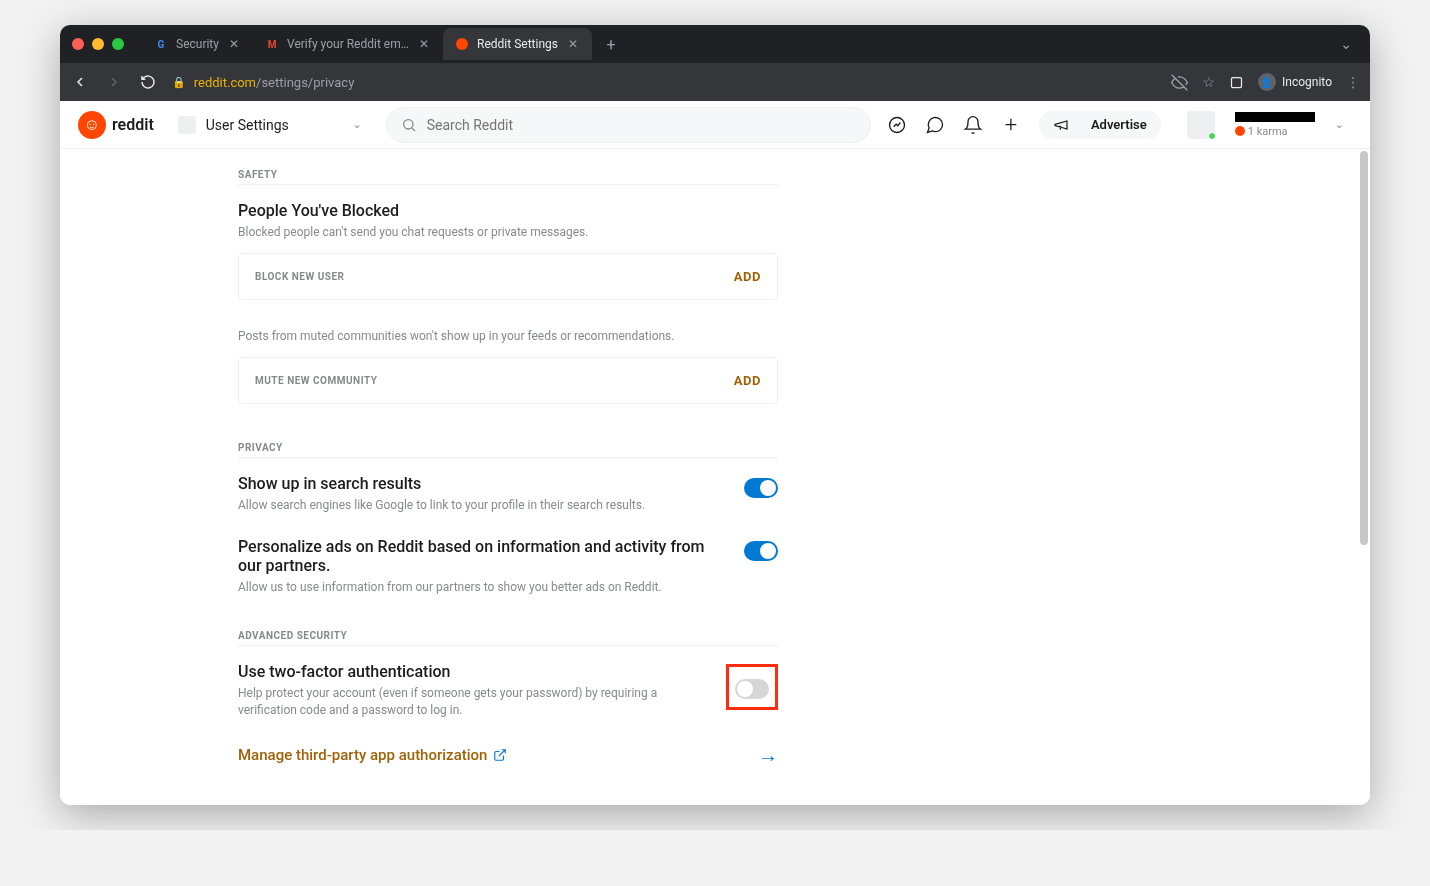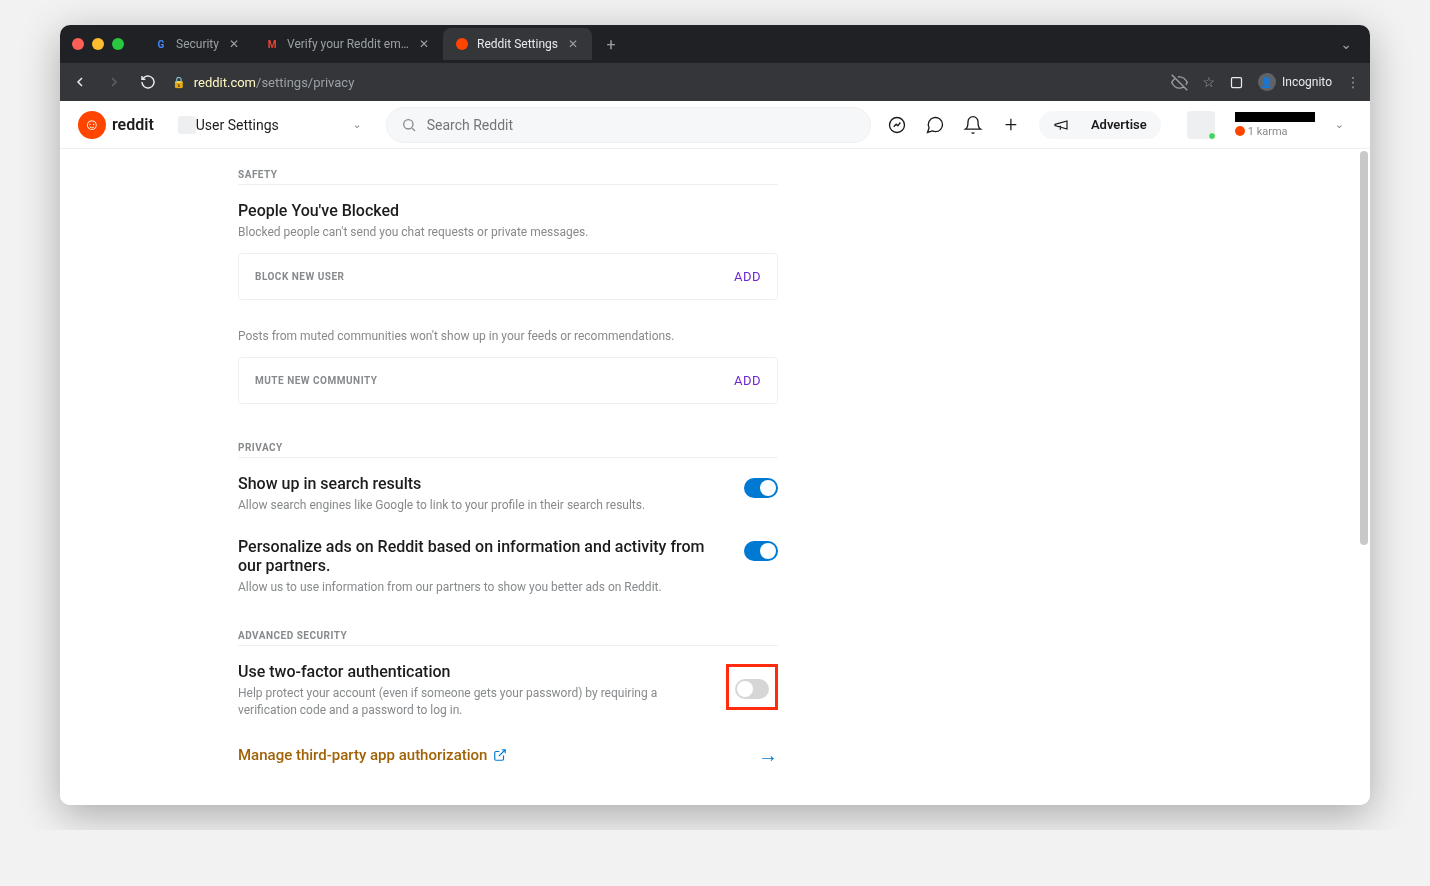--- a/index.html
+++ b/index.html
@@ -16,29 +16,29 @@
 .tab .ttxt{white-space:nowrap; overflow:hidden; text-overflow:ellipsis; flex:1;}
 .tab .tx{ font-size:12px; color:#9aa0a6; padding:0 2px;}
 .newtab{ width:26px; height:26px; display:flex; align-items:center; justify-content:center; color:#9aa0a6; font-size:16px; cursor:pointer; margin-left:6px;}
 .tbsp{flex:1;}
 .chev{color:#9aa0a6; font-size:14px; padding:0 6px; cursor:pointer;}
 .addrbar{ height:38px; background:#35363a; display:flex; align-items:center; padding:0 10px; gap:14px;}
 .navbtn{ width:20px; height:20px; display:flex; align-items:center;justify-content:center; color:#9aa0a6; font-size:14px; cursor:pointer;}
 .navbtn.dis{opacity:.4;}
 .url{ flex:1; display:flex; align-items:center; gap:8px; font-size:13px; color:#9aa0a6;}
 .url .lock{font-size:11px;}
-.url .dom{color:#fef9c3;}
+.url .dom{color:#eab308;}
 .ricons{display:flex; align-items:center; gap:14px; color:#9aa0a6; font-size:14px;}
 .incog{display:flex; align-items:center; gap:6px; font-size:12px; color:#e8eaed;}
 .incog .ic{width:18px;height:18px;background:#5f6368;border-radius:50%;display:flex;align-items:center;justify-content:center;font-size:10px;}
 .page{ flex:1; background:#fff; display:flex; flex-direction:column; overflow:hidden;}
 .rheader{ height:48px; border-bottom:1px solid #edeff1; display:flex; align-items:center; padding:0 18px; gap:16px;}
 .rlogo{display:flex; align-items:center; gap:6px; font-weight:600; font-size:16px; color:#1c1c1c;}
 .rlogo .snoo{width:28px;height:28px;background:#ff4500;border-radius:50%;display:flex;align-items:center;justify-content:center;color:#fff;font-size:16px;}
-.usersel{display:flex;align-items:center;width:200px;padding:4px 8px;border-radius:4px;cursor:pointer;font-size:14px;color:#1c1c1c;}
+.usersel{display:flex;align-items:center;gap:10px;width:200px;padding:4px 8px;border-radius:4px;cursor:pointer;font-size:14px;color:#1c1c1c;}
 .usersel .uic{width:18px;height:18px;background:#edeff1;border-radius:3px;}
 .usersel .cd{margin-left:auto;color:#878a8c;font-size:11px;}
 .rsearch{flex:1; max-width:560px; height:36px; background:#f6f7f8; border:1px solid #edeff1; border-radius:20px; display:flex; align-items:center; padding:0 14px; gap:10px; color:#878a8c; font-size:14px;}
 .rsearch input{border:none;outline:none;background:transparent;flex:1;font-size:14px;color:#1c1c1c;}
 .hicons{display:flex;align-items:center;gap:18px;color:#1a1a1b;font-size:18px;}
 .hicons .ic{cursor:pointer;width:20px;height:20px;display:flex;align-items:center;justify-content:center;}
 .adbtn{background:#f6f7f8;border-radius:18px;padding:6px 14px;font-size:13px;font-weight:600;display:flex;align-items:center;gap:22px;cursor:pointer;}
 .userchip{display:flex;align-items:center;gap:20px;padding:4px 8px;cursor:pointer;min-width:140px;}
 .userchip .av{width:28px;height:28px;background:#edeff1;border-radius:4px;position:relative;}
 .userchip .uinfo{display:flex;flex-direction:column;font-size:11px;}
@@ -47,21 +47,21 @@
 .userchip .kic{width:10px;height:10px;background:#ff4500;border-radius:50%;}
 .userchip .cd{margin-left:auto;color:#878a8c;font-size:11px;}
 .content{flex:1;overflow-y:auto;padding:10px 0 48px;position:relative;}
 .col{max-width:540px;margin-left:178px;}
 .shead{font-size:10px;font-weight:700;letter-spacing:.5px;color:#878a8c;text-transform:uppercase;border-bottom:1px solid #edeff1;padding:10px 0 4px;margin-bottom:16px;}
 .srow{margin-bottom:28px;}
 .stitle{font-size:16px;font-weight:500;color:#1c1c1c;margin-bottom:4px;}
 .sdesc{font-size:12px;color:#878a8c;line-height:1.4;}
 .inputrow{margin-top:12px;border:1px solid #edeff1;border-radius:4px;height:47px;display:flex;align-items:center;padding:0 16px;justify-content:space-between;}
 .inputrow .ph{font-size:10px;font-weight:700;letter-spacing:.5px;color:#878a8c;text-transform:uppercase;}
-.inputrow .add{font-size:13px;font-weight:400;letter-spacing:.5px;color:#6d28d9;cursor:pointer;}
+.inputrow .add{font-size:13px;font-weight:700;letter-spacing:.5px;color:#a16207;cursor:pointer;}
 .togrow{display:flex;align-items:flex-start;justify-content:space-between;gap:20px;margin-bottom:24px;}
 .togrow .txt{flex:1;}
 .toggle{width:34px;height:20px;border-radius:10px;position:relative;cursor:pointer;flex-shrink:0;margin-top:4px;}
 .toggle.on{background:#0079d3;}
 .toggle.off{background:#d6d6d6;}
 .toggle .knob{width:16px;height:16px;background:#fff;border-radius:50%;position:absolute;top:2px;transition:.2s;}
 .toggle.on .knob{right:2px;}
 .toggle.off .knob{left:2px;}
 .highlight{border:3px solid #ff2c0f;padding:8px 6px;display:inline-flex;margin-top:2px;}
 .linkrow{display:flex;align-items:center;justify-content:space-between;margin-top:4px;}

